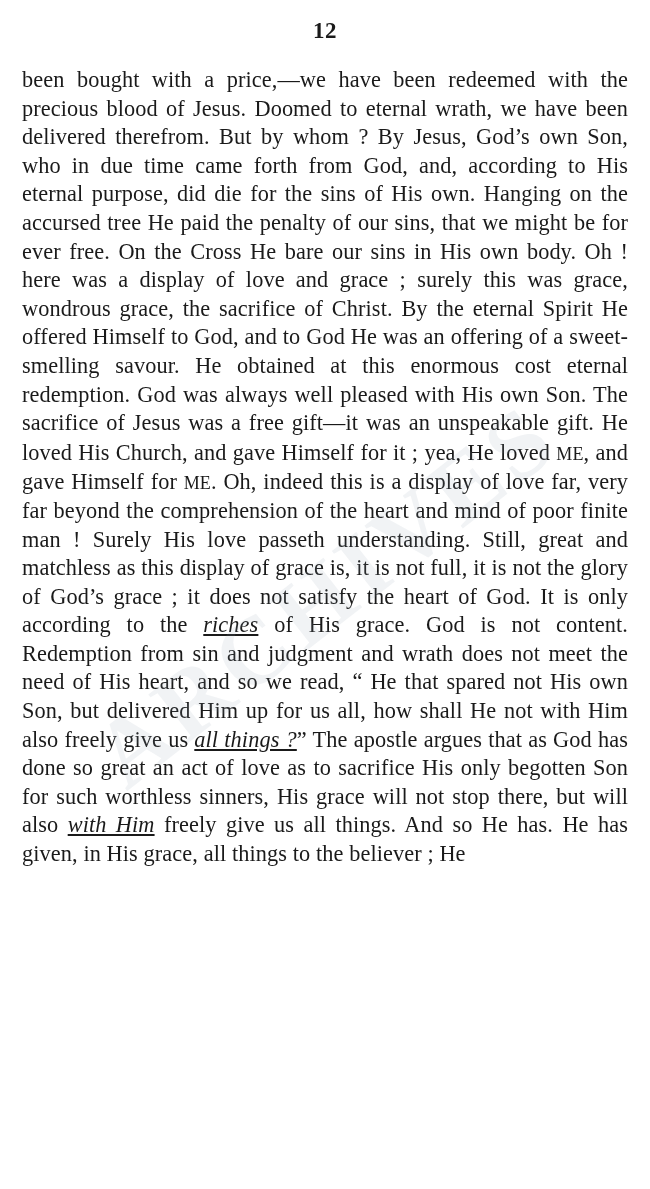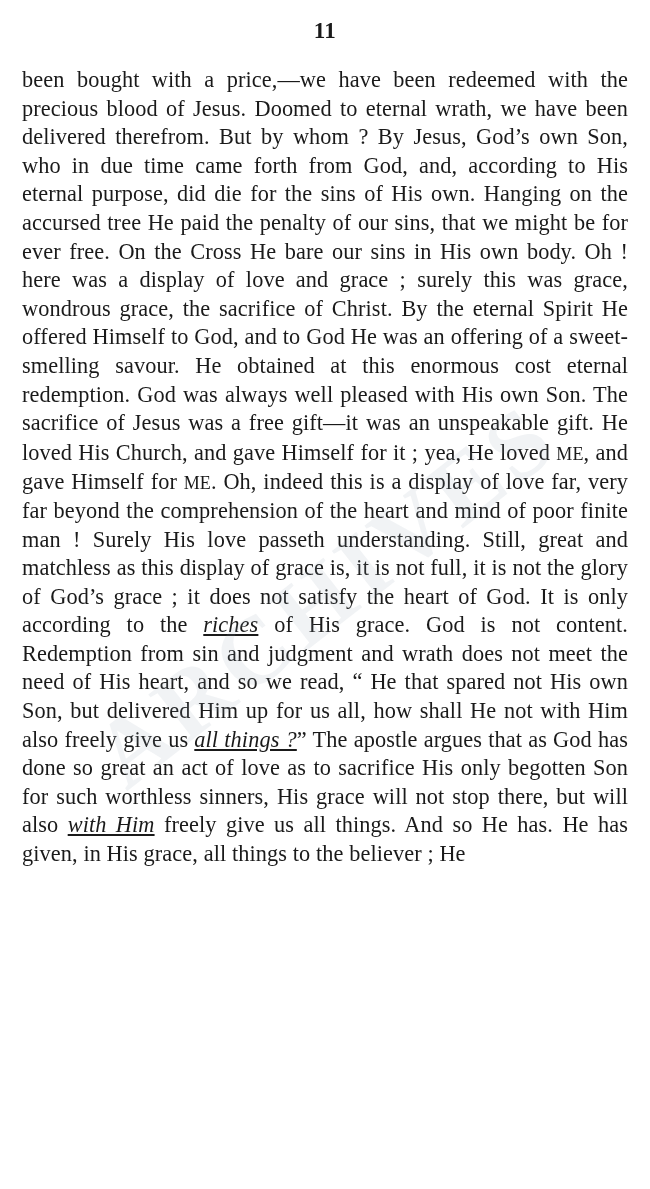--- a/index.html
+++ b/index.html
@@ -72,21 +72,21 @@
     font-weight: bold;
     letter-spacing: 6px;
     color: rgba(150, 160, 180, 0.13);
     white-space: nowrap;
   }
 </style>
 </head>
 <body>
 
 <div class="page">
-  <div class="page-number">11</div>
+  <div class="page-number">12</div>
   <div class="body-text">
     <p><span><span>been bought with a price,—we have been redeemed with the precious blood of Jesus.   Doomed to eternal wrath, we have been delivered therefrom. But by whom ?   By Jesus, God’s own Son, who in due time came forth from God, and, according to His eternal purpose, did die for the sins of His own.   Hanging on the accursed tree He paid the penalty of our sins, that we might be for ever free. On the Cross He bare our sins in His own body. Oh ! here was a display of love and grace ; surely this was grace, wondrous grace, the sacrifice of Christ.   By the eternal Spirit He offered Himself to God, and to God He was an offering of a sweet-smelling savour.   He obtained at this enormous cost eternal redemption.   God was always well pleased with His own Son.   The sacrifice of Jesus was a free gift—it was an unspeakable gift.   He loved His Church, and gave Himself for it ; yea, He loved </span><span class="smallcaps">me</span><span>, and gave Himself for </span><span class="smallcaps">me</span><span>.   Oh, indeed this is a display of love far, very far beyond the comprehension of the heart and mind of poor finite man !   Surely His love passeth understanding.   Still, great and matchless as this display of grace is, it is not full, it is not the glory of God’s grace ; it does not satisfy the heart of God.   It is only according to the </span><em>riches</em><span> of His grace.   God is not content.   Redemption from sin and judgment and wrath does not meet the need of His heart, and so we read, “ He that spared not His own Son, but delivered Him up for us all, how shall He not with Him also freely give us </span><em>all things ?</em><span>”  The apostle argues that as God has done so great an act of love as to sacrifice His only begotten Son for such worthless sinners, His grace will not stop there, but will also </span><em>with Him</em><span> freely give us all things.   And so He has.   He has given, in His grace, all things to the believer ; He</span></span></p>
   </div>
 </div>
 
 <div class="watermark">
   <span>ARCHIVES</span>
 </div>
 
 </body></html>

